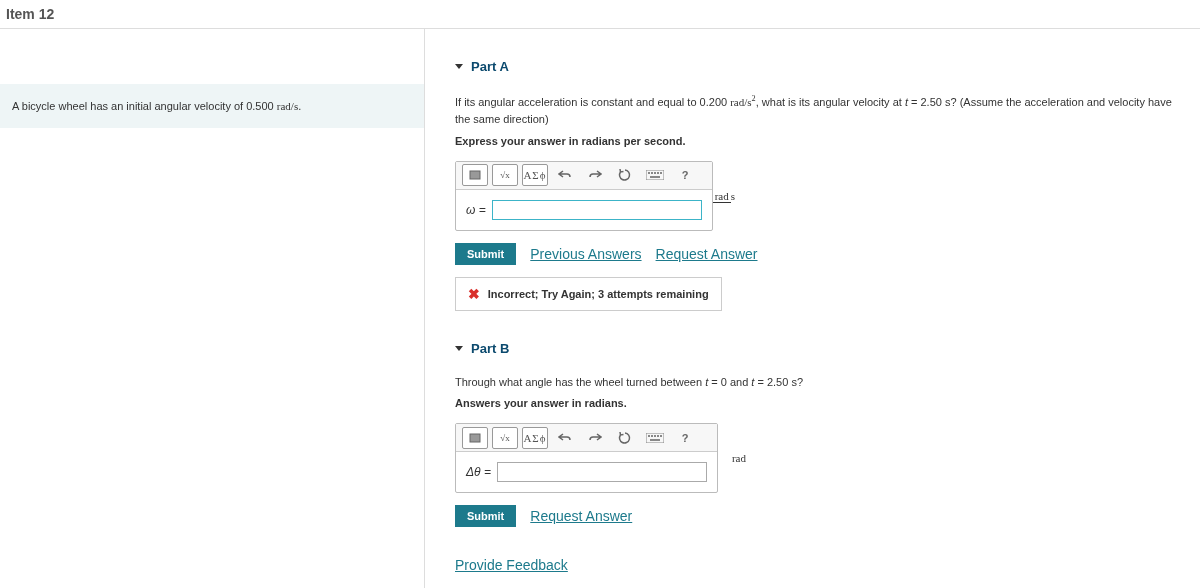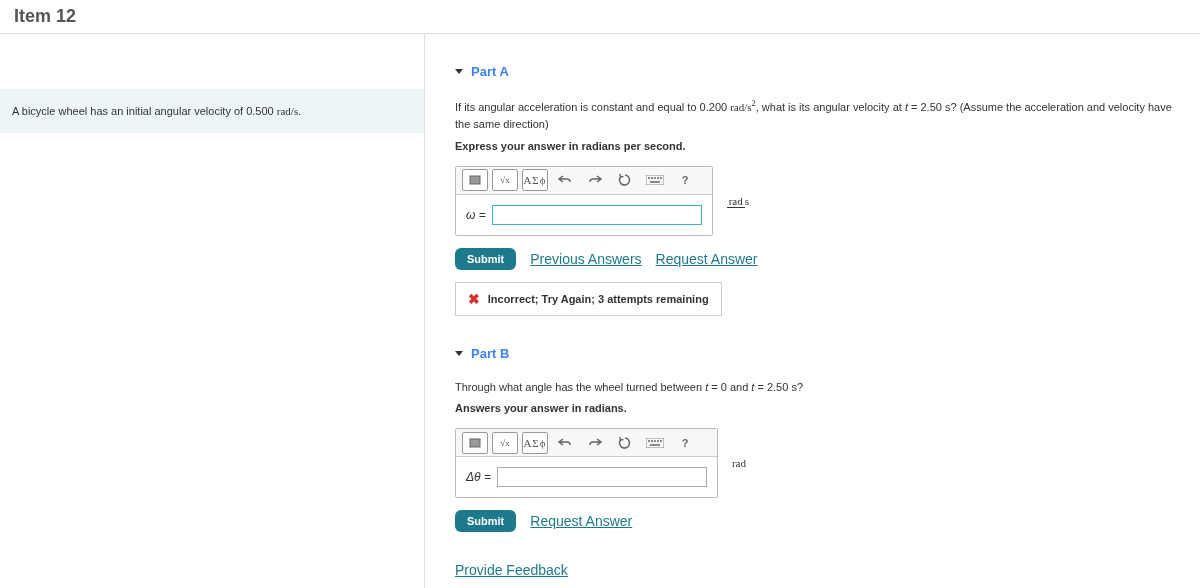--- a/index.html
+++ b/index.html
@@ -1,40 +1,40 @@
 <!DOCTYPE html>
 <html><head>
 <meta charset="utf-8">
 <style>
   * { box-sizing: border-box; margin: 0; padding: 0; }
   body { font-family: Arial, Helvetica, sans-serif; font-size: 12px; color: #333; background: #fff; width: 1200px; }
-  .topbar { border-bottom: 1px solid #ddd; padding: 6px 14px; font-size: 18px; font-weight: bold; color: #555; }
+  .topbar { border-bottom: 1px solid #ddd; padding: 6px 6px; font-size: 14px; font-weight: bold; color: #555; }
   .main { display: flex; min-height: 560px; }
   .leftcol { width: 425px; border-right: 1px solid #ddd; padding-top: 55px; }
   .problem-statement { background: #eef5f6; padding: 16px 12px; font-size: 11px; color: #333; }
   .rightcol { flex: 1; padding: 30px 20px 20px 30px; }
   .part { margin-bottom: 30px; }
-  .part-header { display: flex; align-items: center; gap: 8px; font-size: 13px; font-weight: bold; color: #3b82f6; margin-bottom: 18px; }
+  .part-header { display: flex; align-items: center; gap: 8px; font-size: 13px; font-weight: bold; color: #0c4a6e; margin-bottom: 18px; }
   .caret { width:0; height:0; border-left:4px solid transparent; border-right:4px solid transparent; border-top:5px solid #333; display:inline-block; }
   .question { font-size: 11px; color: #333; line-height: 1.6; margin-bottom: 6px; max-width: 720px; }
   .instruct { font-size: 11px; font-weight: bold; color: #333; margin-bottom: 14px; }
   .answer-box { border: 1px solid #bbb; display: inline-block; border-radius: 2px; }
   .toolbar { display: flex; align-items: center; background: #f7f7f7; border-bottom: 1px solid #ccc; height: 28px; padding: 0 6px; gap:4px; }
   .tool { width: 26px; height: 22px; display:flex; align-items:center; justify-content:center; font-size:11px; color:#555; border-radius:2px; }
   .tool-box { border:1px solid #999; background:#fff; }
   .tool svg { display:block; }
   .answer-row { display:flex; align-items:center; padding:10px; gap:6px; }
   .var { font-style: italic; font-size:12px; color:#333; }
   .answer-input { width:210px; height:20px; border:1px solid #3cb4c8; background:#fff; font-size:12px; padding:0 4px; }
   .answer-input.plain { border:1px solid #aaa; }
-  .unit { font-size:11px; margin-left:14px; }
+  .unit { font-size:11px; }
   .unit .frac { display:inline-block; text-align:center; line-height:1; }
   .unit .frac .top { border-bottom:1px solid #333; padding:0 2px; }
   .actions { margin-top: 12px; display:flex; align-items:center; gap:14px; }
-  .submit-btn { background:#1d7a8c; color:#fff; border:none; padding:5px 12px; font-size:11px; font-weight:bold; border-radius:6px; cursor:pointer; }
+  .submit-btn { background:#1d7a8c; color:#fff; border:none; padding:5px 12px; font-size:11px; font-weight:bold; border-radius:0; cursor:pointer; }
   .link { color:#1d7a8c; font-size:14px; text-decoration:underline; cursor:pointer; }
   .feedback-box { border:1px solid #ccc; display:inline-flex; align-items:center; gap:8px; padding:8px 12px; margin-top:12px; font-size:11px; font-weight:bold; color:#333; }
   .x-icon { color:#d9302c; font-size:14px; font-weight:bold; }
   .provide-feedback { margin-top:20px; }
   .rad-unit { font-family: 'Times New Roman', serif; }
   sup { font-size: 0.75em; }
 </style>
 </head>
 <body>
 

